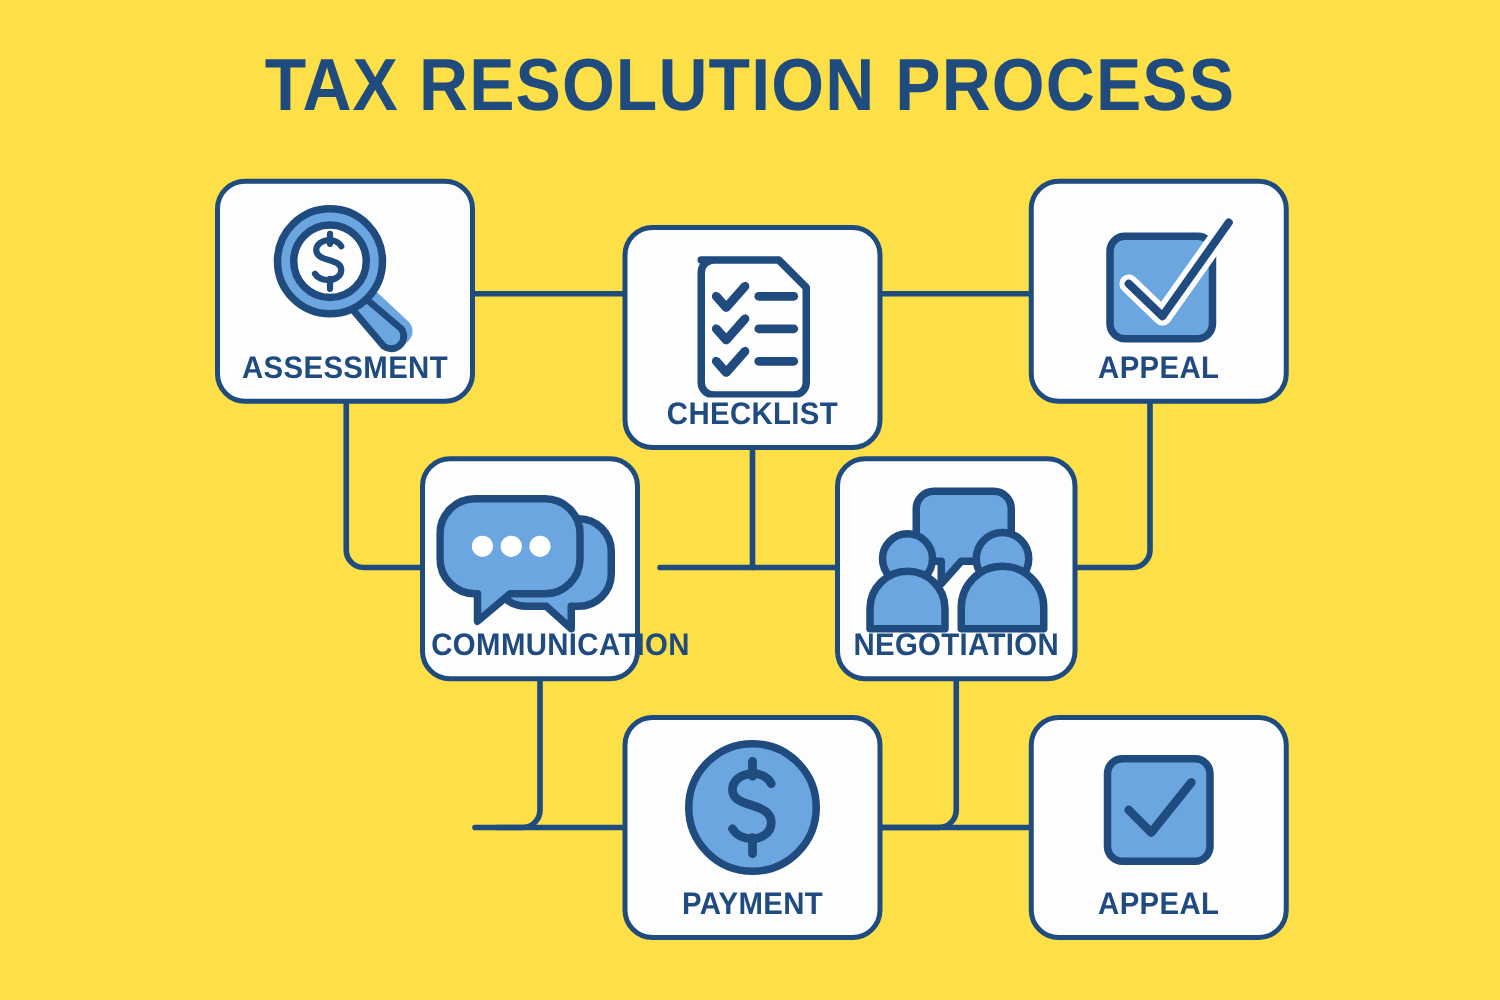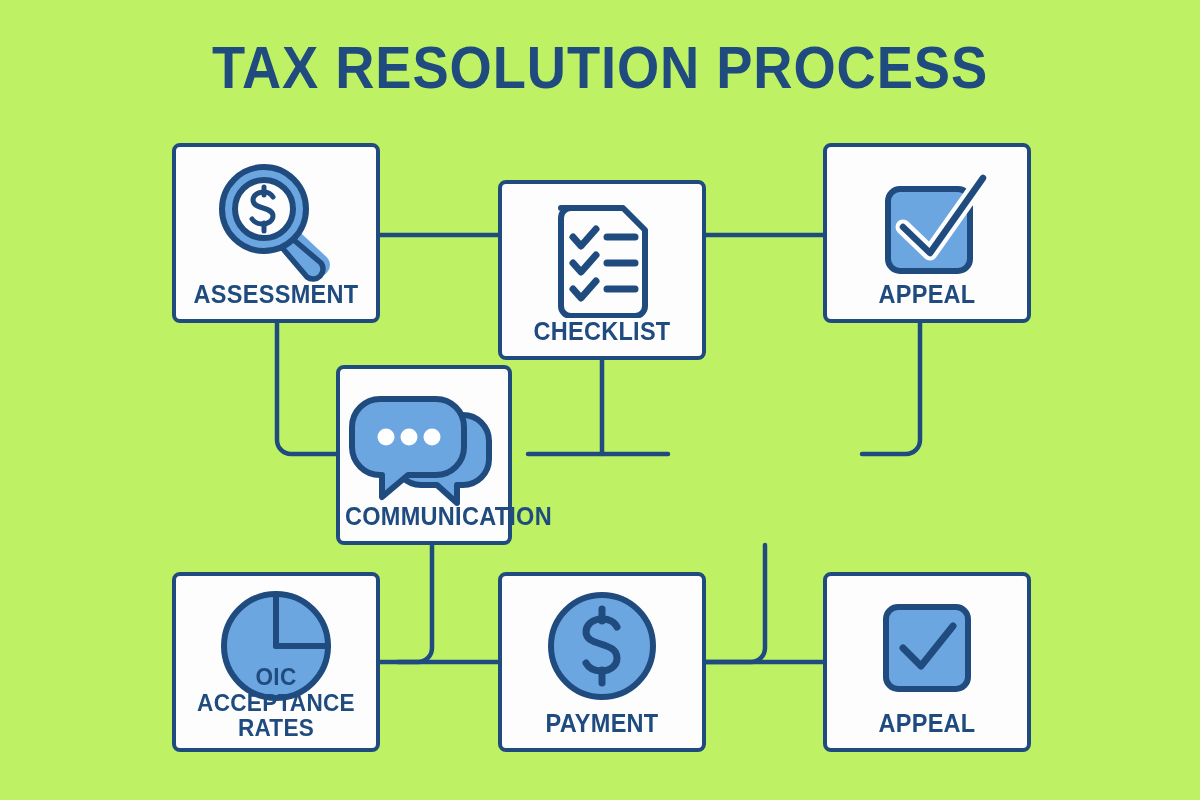--- a/index.html
+++ b/index.html
@@ -5,21 +5,21 @@
 <style>
   html, body {
     margin: 0;
     padding: 0;
     background: #ffffff;
   }
   #stage {
     position: relative;
     width: 1200px;
     height: 800px;
-    background: #bef264;
+    background: #fde047;
     overflow: hidden;
     font-family: "Liberation Sans", "DejaVu Sans", sans-serif;
   }
   #title {
     position: absolute;
     left: 0;
     top: 34px;
     width: 1200px;
     text-align: center;
     font-family: "Liberation Sans", "DejaVu Sans", sans-serif;
@@ -37,21 +37,21 @@
     top: 0;
     width: 1200px;
     height: 800px;
     pointer-events: none;
   }
   .card {
     position: absolute;
     box-sizing: border-box;
     background: #fdfdfe;
     border: 4px solid #1F4B7F;
-    border-radius: 8px;
+    border-radius: 24px;
     z-index: 3;
   }
   .card-icon {
     position: absolute;
     left: 0;
     top: 12px;
     width: 100%;
     display: flex;
     align-items: center;
     justify-content: center;
@@ -154,32 +154,36 @@
         <path d="M72 26 h42 a26 26 0 0 1 26 26 v18 a26 26 0 0 1 -26 26 h-6 l0 18 l-20 -18 h-16 a26 26 0 0 1 -26 -26 v-18 a26 26 0 0 1 26 -26 Z" fill="#6CA6E0" stroke="#1F4B7F" stroke-width="6" stroke-linejoin="round"></path>
         <path d="M31 10 h56 a28 28 0 0 1 28 28 v20 a28 28 0 0 1 -28 28 h-28 l-26 22 l0 -22 h-2 a28 28 0 0 1 -28 -28 v-20 a28 28 0 0 1 28 -28 Z" fill="#6CA6E0" stroke="#1F4B7F" stroke-width="6" stroke-linejoin="round"></path>
         <circle cx="37" cy="48" r="8.5" fill="#ffffff"></circle>
         <circle cx="60" cy="48" r="8.5" fill="#ffffff"></circle>
         <circle cx="83" cy="48" r="8.5" fill="#ffffff"></circle>
       </svg>
     </div>
     <div class="card-label">COMMUNICATION</div>
   </div>
 
-
-  <div class="card" style="left:172px; top:572px; width:208px; height:180px;">
-    <div class="card-icon" style="top:14px;">
-      <svg width="122" height="112" viewBox="0 0 122 112" aria-hidden="true">
-        <circle cx="61" cy="56" r="52" fill="#6CA6E0" stroke="#1F4B7F" stroke-width="6"></circle>
-        <line x1="61" y1="4" x2="61" y2="56" stroke="#1F4B7F" stroke-width="6" stroke-linecap="round"></line>
-        <line x1="61" y1="56" x2="113" y2="56" stroke="#1F4B7F" stroke-width="6" stroke-linecap="round"></line>
-      </svg>
-    </div>
-    <div class="card-label two-line">OIC ACCEPTANCE
-RATES</div>
-  </div>
+  <div class="card" style="left:668px; top:365px; width:194px; height:180px;">
+    <div class="card-icon" style="top:16px;">
+      <svg width="152" height="122" viewBox="0 0 152 122" aria-hidden="true">
+
+        <path d="M58 8 h48 a14 14 0 0 1 14 14 v28 a14 14 0 0 1 -14 14 h-26 l-16 18 l0 -18 h-6 a14 14 0 0 1 -14 -14 v-28 a14 14 0 0 1 14 -14 Z" fill="#6CA6E0" stroke="#1F4B7F" stroke-width="6" stroke-linejoin="round"></path>
+
+        <circle cx="37" cy="62" r="20" fill="#6CA6E0" stroke="#1F4B7F" stroke-width="6"></circle>
+        <path d="M7 118 v-16 a30 30 0 0 1 60 0 v16 Z" fill="#6CA6E0" stroke="#1F4B7F" stroke-width="6" stroke-linejoin="round"></path>
+
+        <circle cx="113" cy="62" r="21" fill="#6CA6E0" stroke="#1F4B7F" stroke-width="6"></circle>
+        <path d="M80 118 v-17 a33 33 0 0 1 66 0 v17 Z" fill="#6CA6E0" stroke="#1F4B7F" stroke-width="6" stroke-linejoin="round"></path>
+      </svg>
+    </div>
+    <div class="card-label">NEGOTIATION</div>
+  </div>
+
 
   <div class="card" style="left:498px; top:572px; width:208px; height:180px;">
     <div class="card-icon" style="top:14px;">
       <svg width="116" height="112" viewBox="0 0 116 112" aria-hidden="true">
         <circle cx="58" cy="56" r="51" fill="#6CA6E0" stroke="#1F4B7F" stroke-width="6"></circle>
         <path d="M73 37 a15 12 0 0 0 -15 -8 c-10 0 -16 6 -16 13 c0 15 31 9 31 26 c0 8 -7 13 -16 13 a17 13 0 0 1 -15 -8" fill="none" stroke="#1F4B7F" stroke-width="7" stroke-linecap="round"></path>
         <line x1="58" y1="19" x2="58" y2="31" stroke="#1F4B7F" stroke-width="7" stroke-linecap="round"></line>
         <line x1="58" y1="80" x2="58" y2="93" stroke="#1F4B7F" stroke-width="7" stroke-linecap="round"></line>
       </svg>
     </div>

